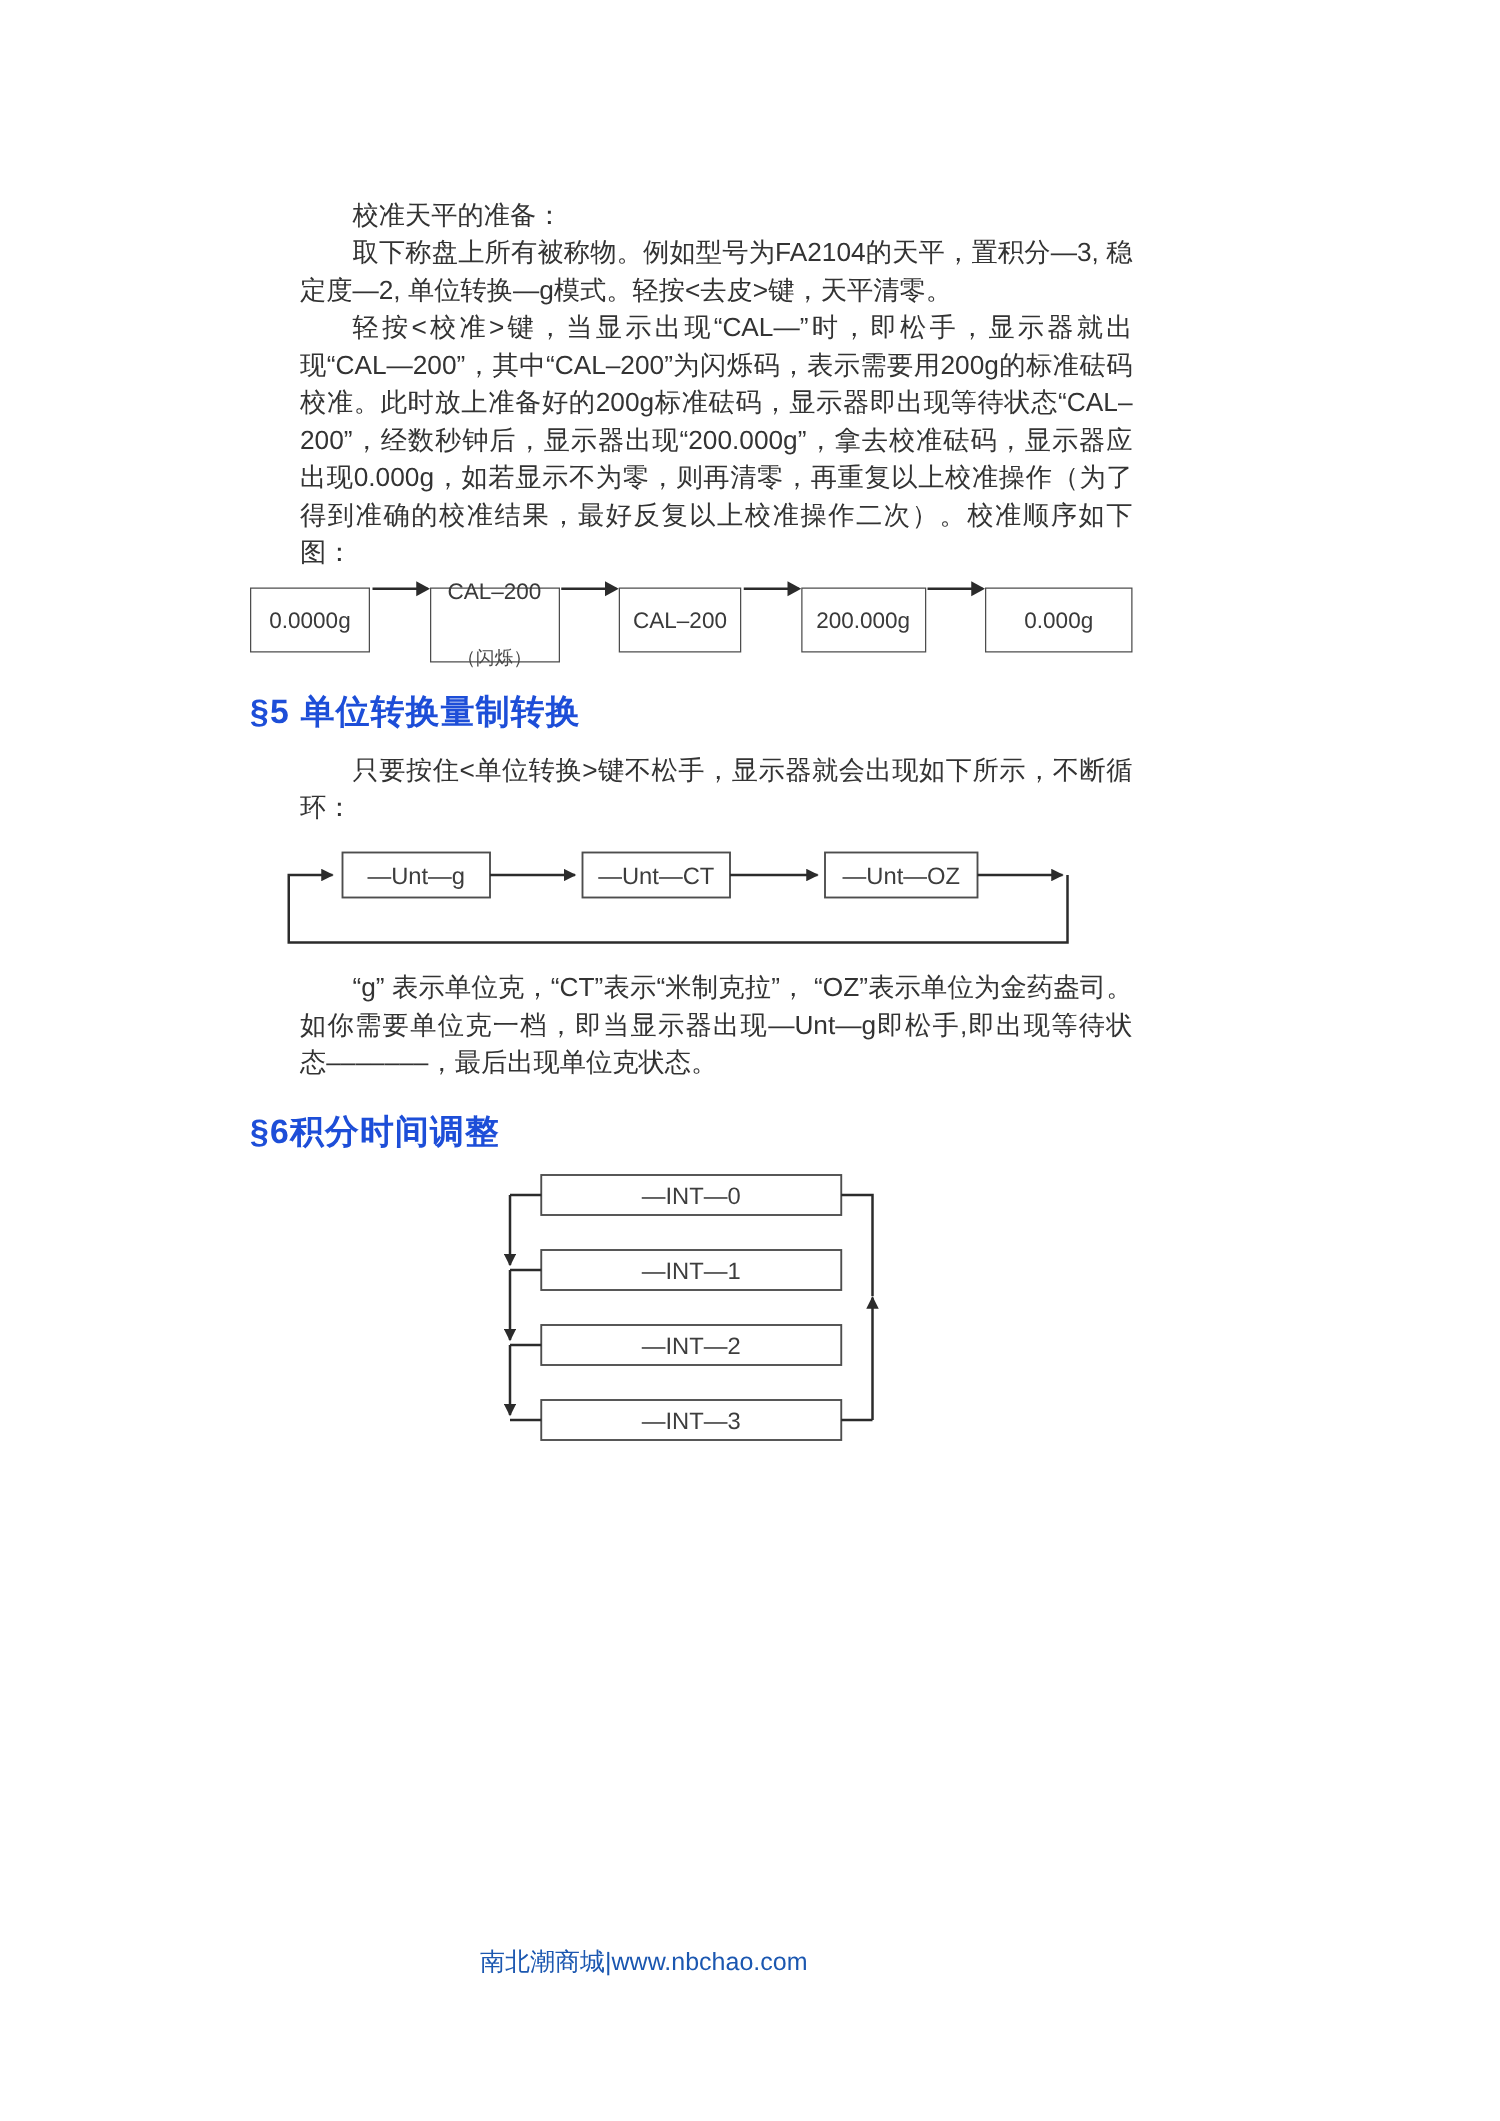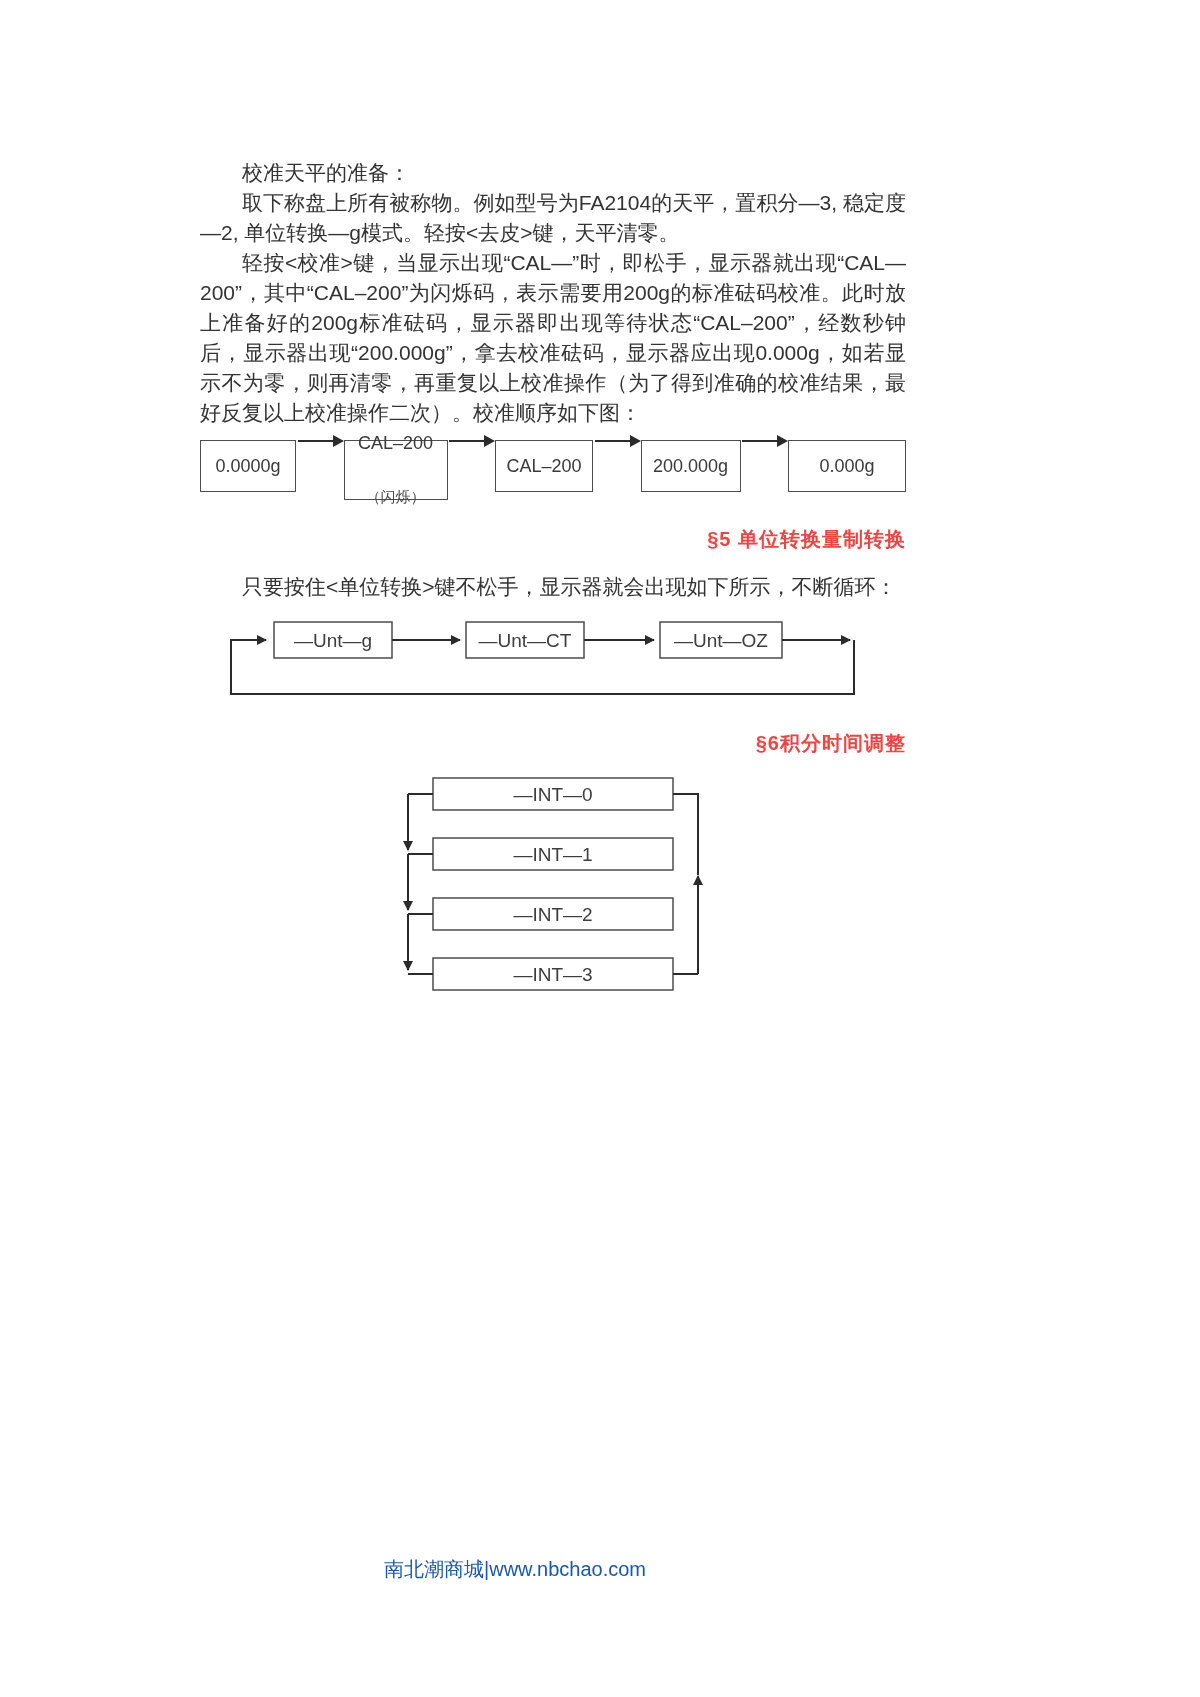--- a/index.html
+++ b/index.html
@@ -10,21 +10,21 @@
   }
   .page {
     position:relative; width:1200px; height:1697px;
     background:#ffffff; overflow:hidden;
   }
   .content {
     position:absolute; left:200px; top:158px; width:706px;
     color:#333333; font-size:21px; line-height:30px;
     text-align:justify;
   }
-  p.indent { text-indent:2em; }
+  p.indent { text-indent:2em;margin-left:40px; }
 
   
   .flow1 {
     display:flex; align-items:flex-start; justify-content:space-between;
     margin:12px 0 6px 0; width:100%;
   }
   .fbox {
     border:1.5px solid #4d4d4d; background:#fff;
     height:52px; display:flex; flex-direction:column;
     align-items:center; justify-content:center;
@@ -35,22 +35,22 @@
   .fbox .sub { font-size:15px; color:#4a4a4a;margin-top:32px; }
   .harrow { position:relative; flex:0 0 44px; height:2px; background:#2b2b2b; }
   .harrow::after {
     content:""; position:absolute; right:-2px; top:50%;
     transform:translateY(-50%); width:0; height:0;
     border-left:11px solid #2b2b2b;
     border-top:6px solid transparent; border-bottom:6px solid transparent;
   }
 
   h2.sec {
-    font-size:20px; font-weight:bold; color:#ef4444;
-    text-align:right; margin:24px 0 18px 0; letter-spacing:1px;
+    font-size:27px; font-weight:bold; color:#1d4ed8;
+    text-align:left; margin:24px 0 18px 0; letter-spacing:1px;
     text-indent:0;
   }
   .mt12 { margin-top:12px; }
 
   svg.flow2 { display:block; margin:12px 0 0 28px; }
   svg.flow3 { display:block; margin:16px auto 0 auto; }
   .svgbox { fill:#ffffff; stroke:#4d4d4d; stroke-width:1.5; }
   .svgline { stroke:#2b2b2b; stroke-width:2; fill:none; }
   .svgtxt {
     fill:#3d3d3d; font-size:19px; text-anchor:middle;
@@ -109,20 +109,21 @@
       <rect class="svgbox" x="432" y="8" width="122" height="36"></rect>
       <text class="svgtxt" x="105" y="33">—Unt—g</text>
       <text class="svgtxt" x="297" y="33">—Unt—CT</text>
       <text class="svgtxt" x="493" y="33">—Unt—OZ</text>
       <line class="svgline" x1="164" y1="26" x2="232" y2="26" marker-end="url(#arr2)"></line>
       <line class="svgline" x1="356" y1="26" x2="426" y2="26" marker-end="url(#arr2)"></line>
       <line class="svgline" x1="554" y1="26" x2="622" y2="26" marker-end="url(#arr2)"></line>
       <path class="svgline" d="M626,26 L626,80 L3,80 L3,26 L38,26" marker-end="url(#arr2)"></path>
     </svg>
 
+    <p class="indent mt12">“g” 表示单位克，“CT”表示“米制克拉”， “OZ”表示单位为金药盎司。如你需要单位克一档，即当显示器出现—Unt—g即松手,即出现等待状态–––––––，最后出现单位克状态。</p>
 
     <h2 class="sec">§6积分时间调整</h2>
 
     <svg class="flow3" width="344" height="226" viewBox="0 0 344 226">
       <defs>
         <marker id="arr3" markerWidth="11" markerHeight="10" refX="9" refY="5" orient="auto" markerUnits="userSpaceOnUse">
           <path d="M0,0 L10,5 L0,10 Z" fill="#2b2b2b"></path>
         </marker>
       </defs>
       <rect class="svgbox" x="52" y="2" width="240" height="32"></rect>

